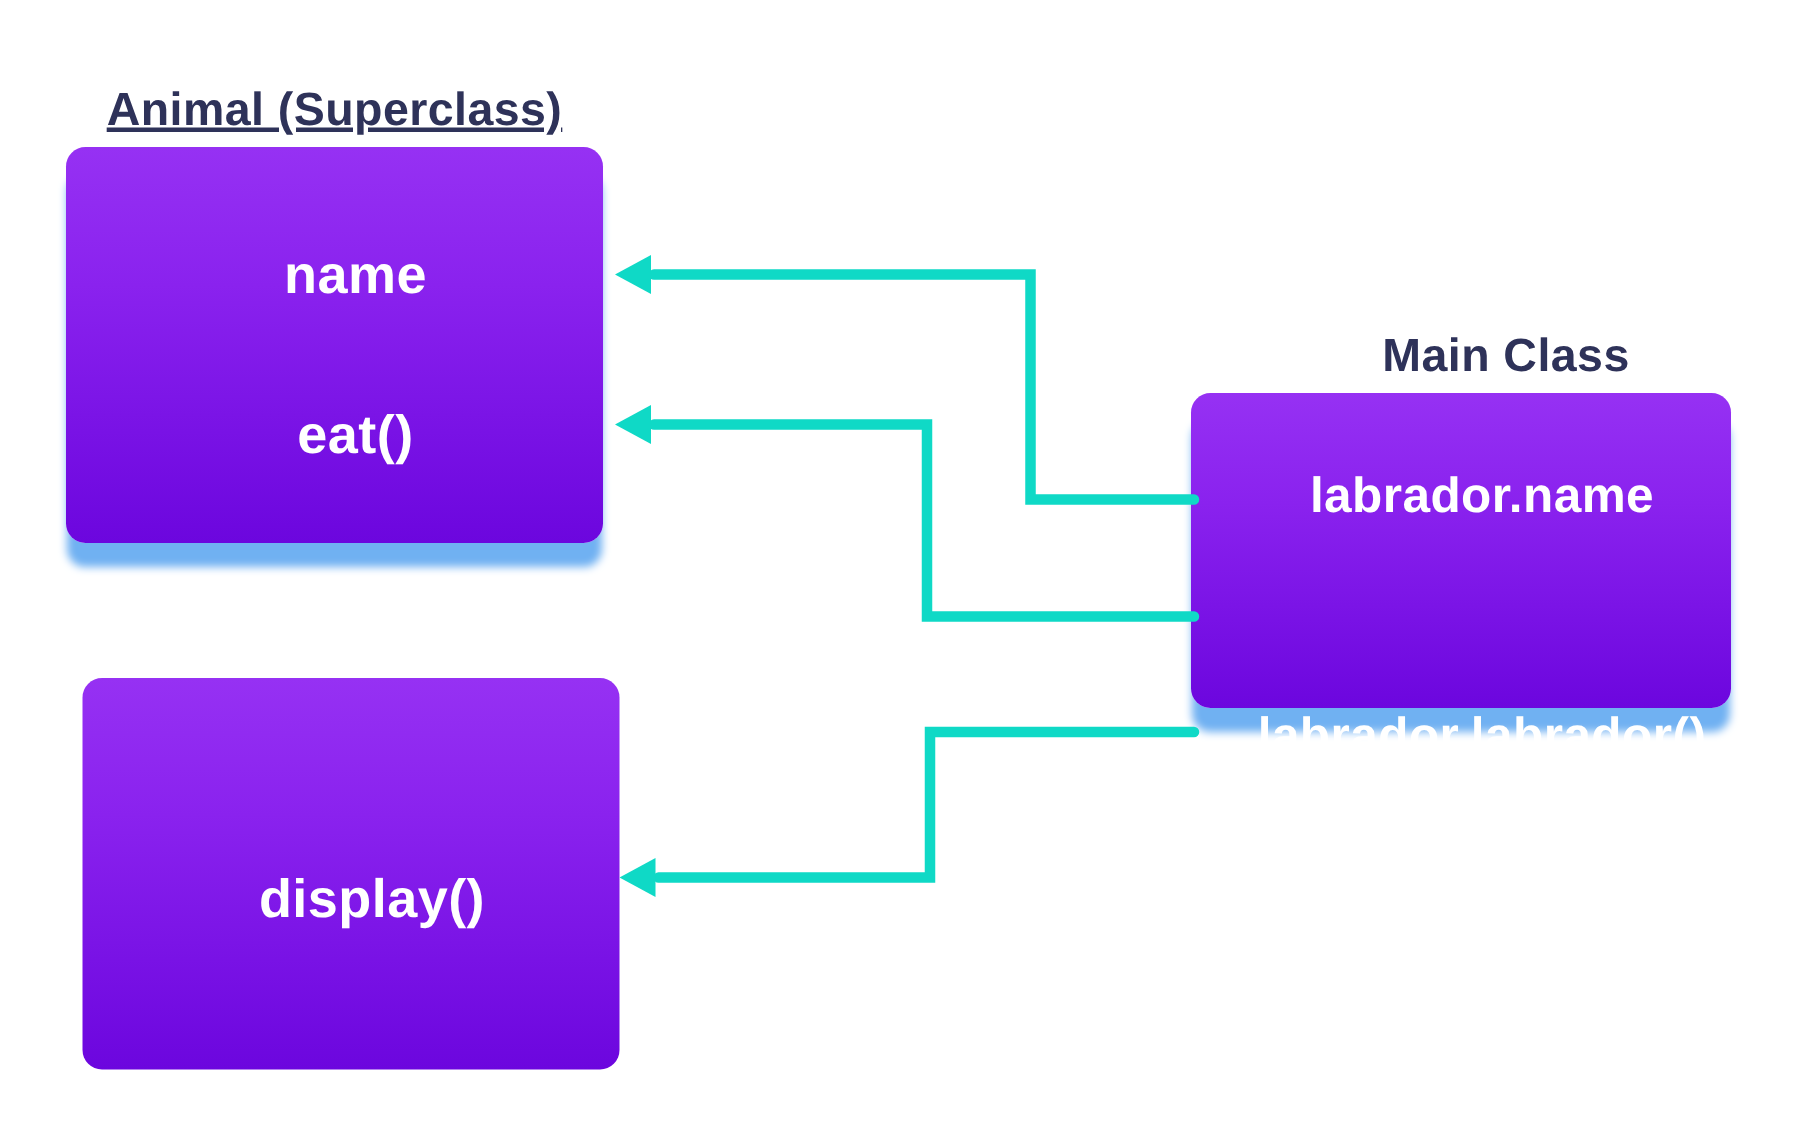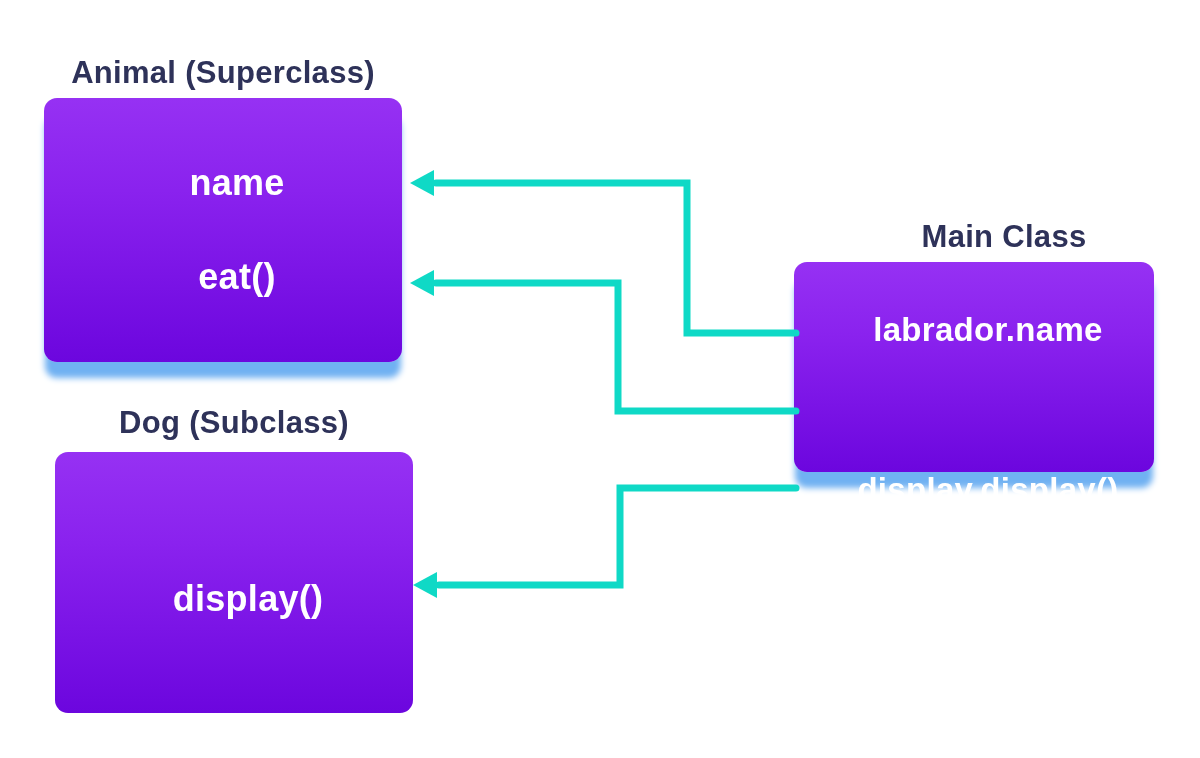--- a/index.html
+++ b/index.html
@@ -50,35 +50,34 @@
     width: 1200px; height: 758px;
     z-index: 3;
     pointer-events: none;
   }
 </style>
 </head>
 <body>
 
 <div class="canvas">
 
-  <div class="box-title" style="left:44px; top:54px; width:358px;">Animal (Superclass)</div>
+  <div class="box-title" style="left:44px; top:54px; width:358px;text-decoration:underline;">Animal (Superclass)</div>
   <div class="class-box shadowed" style="left:44px; top:98px; width:358px; height:264px;">
     <div class="member" style="top:85px;">name</div>
-    <div class="member" style="top:179px;">eat()</div>
+    <div class="member" style="top:192px;">eat()</div>
   </div>
 
-  <div class="box-title" style="left:55px; top:404px; width:358px;">Dog (Subclass)</div>
   <div class="class-box" style="left:55px; top:452px; width:358px; height:261px;">
     <div class="member" style="top:147px;">display()</div>
   </div>
 
   <div class="box-title" style="left:824px; top:218px; width:360px;">Main Class</div>
   <div class="class-box shadowed" style="left:794px; top:262px; width:360px; height:210px;">
     <div class="member small" style="top:68px;">labrador.name</div>
-    <div class="member small" style="top:228px;">display.display()</div>
+    <div class="member small" style="top:228px;">labrador.labrador()</div>
   </div>
 
   <svg class="arrow-layer" width="1200" height="758" viewBox="0 0 1200 758">
     <g stroke="#0fd9c6" stroke-width="7" fill="none" stroke-linecap="round" stroke-linejoin="miter">
       <path d="M796 333 H687 V183 H436"></path>
       <path d="M796 411 H618 V283 H436"></path>
       <path d="M796 488 H620 V585 H439"></path>
     </g>
     <g fill="#0fd9c6" stroke="none">
       <polygon points="410,183 434,170 434,196"></polygon>

